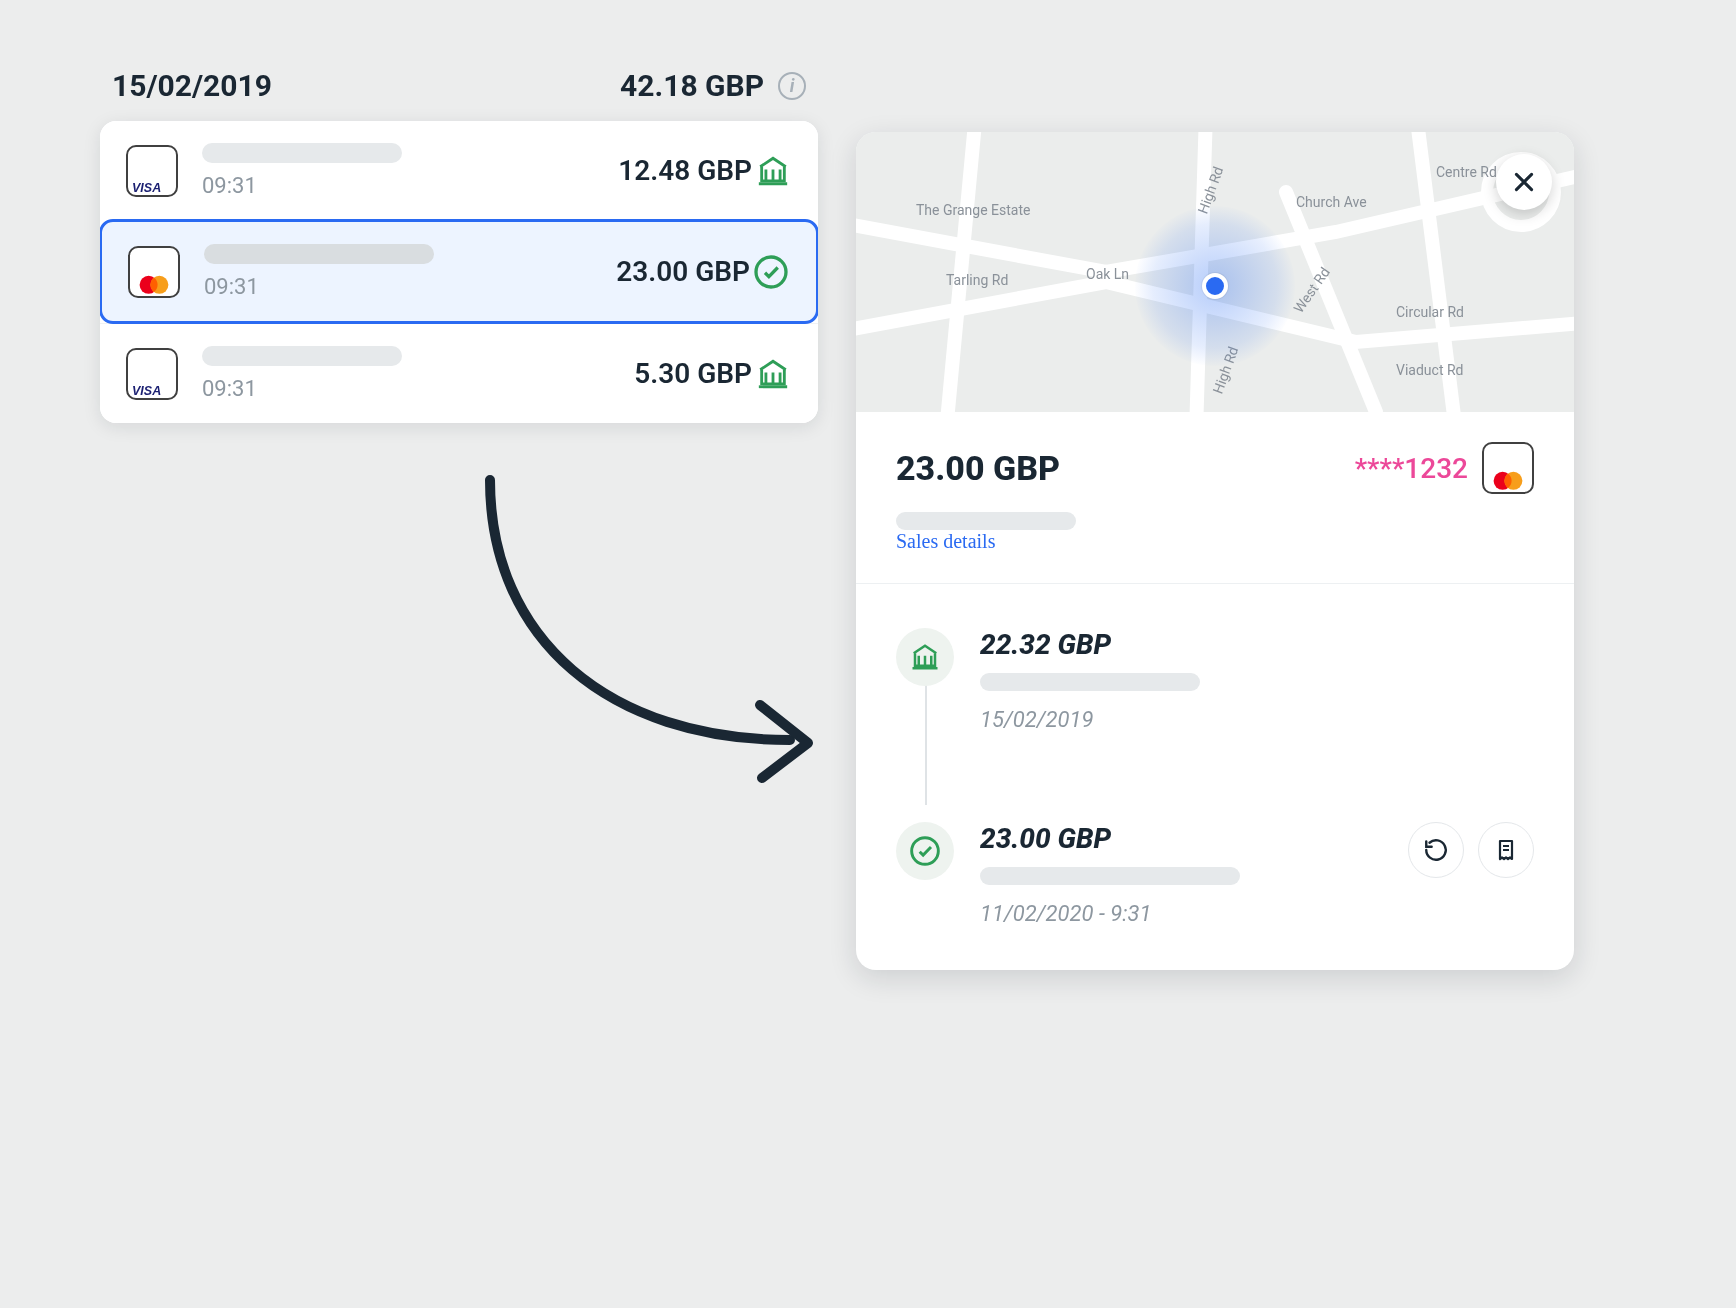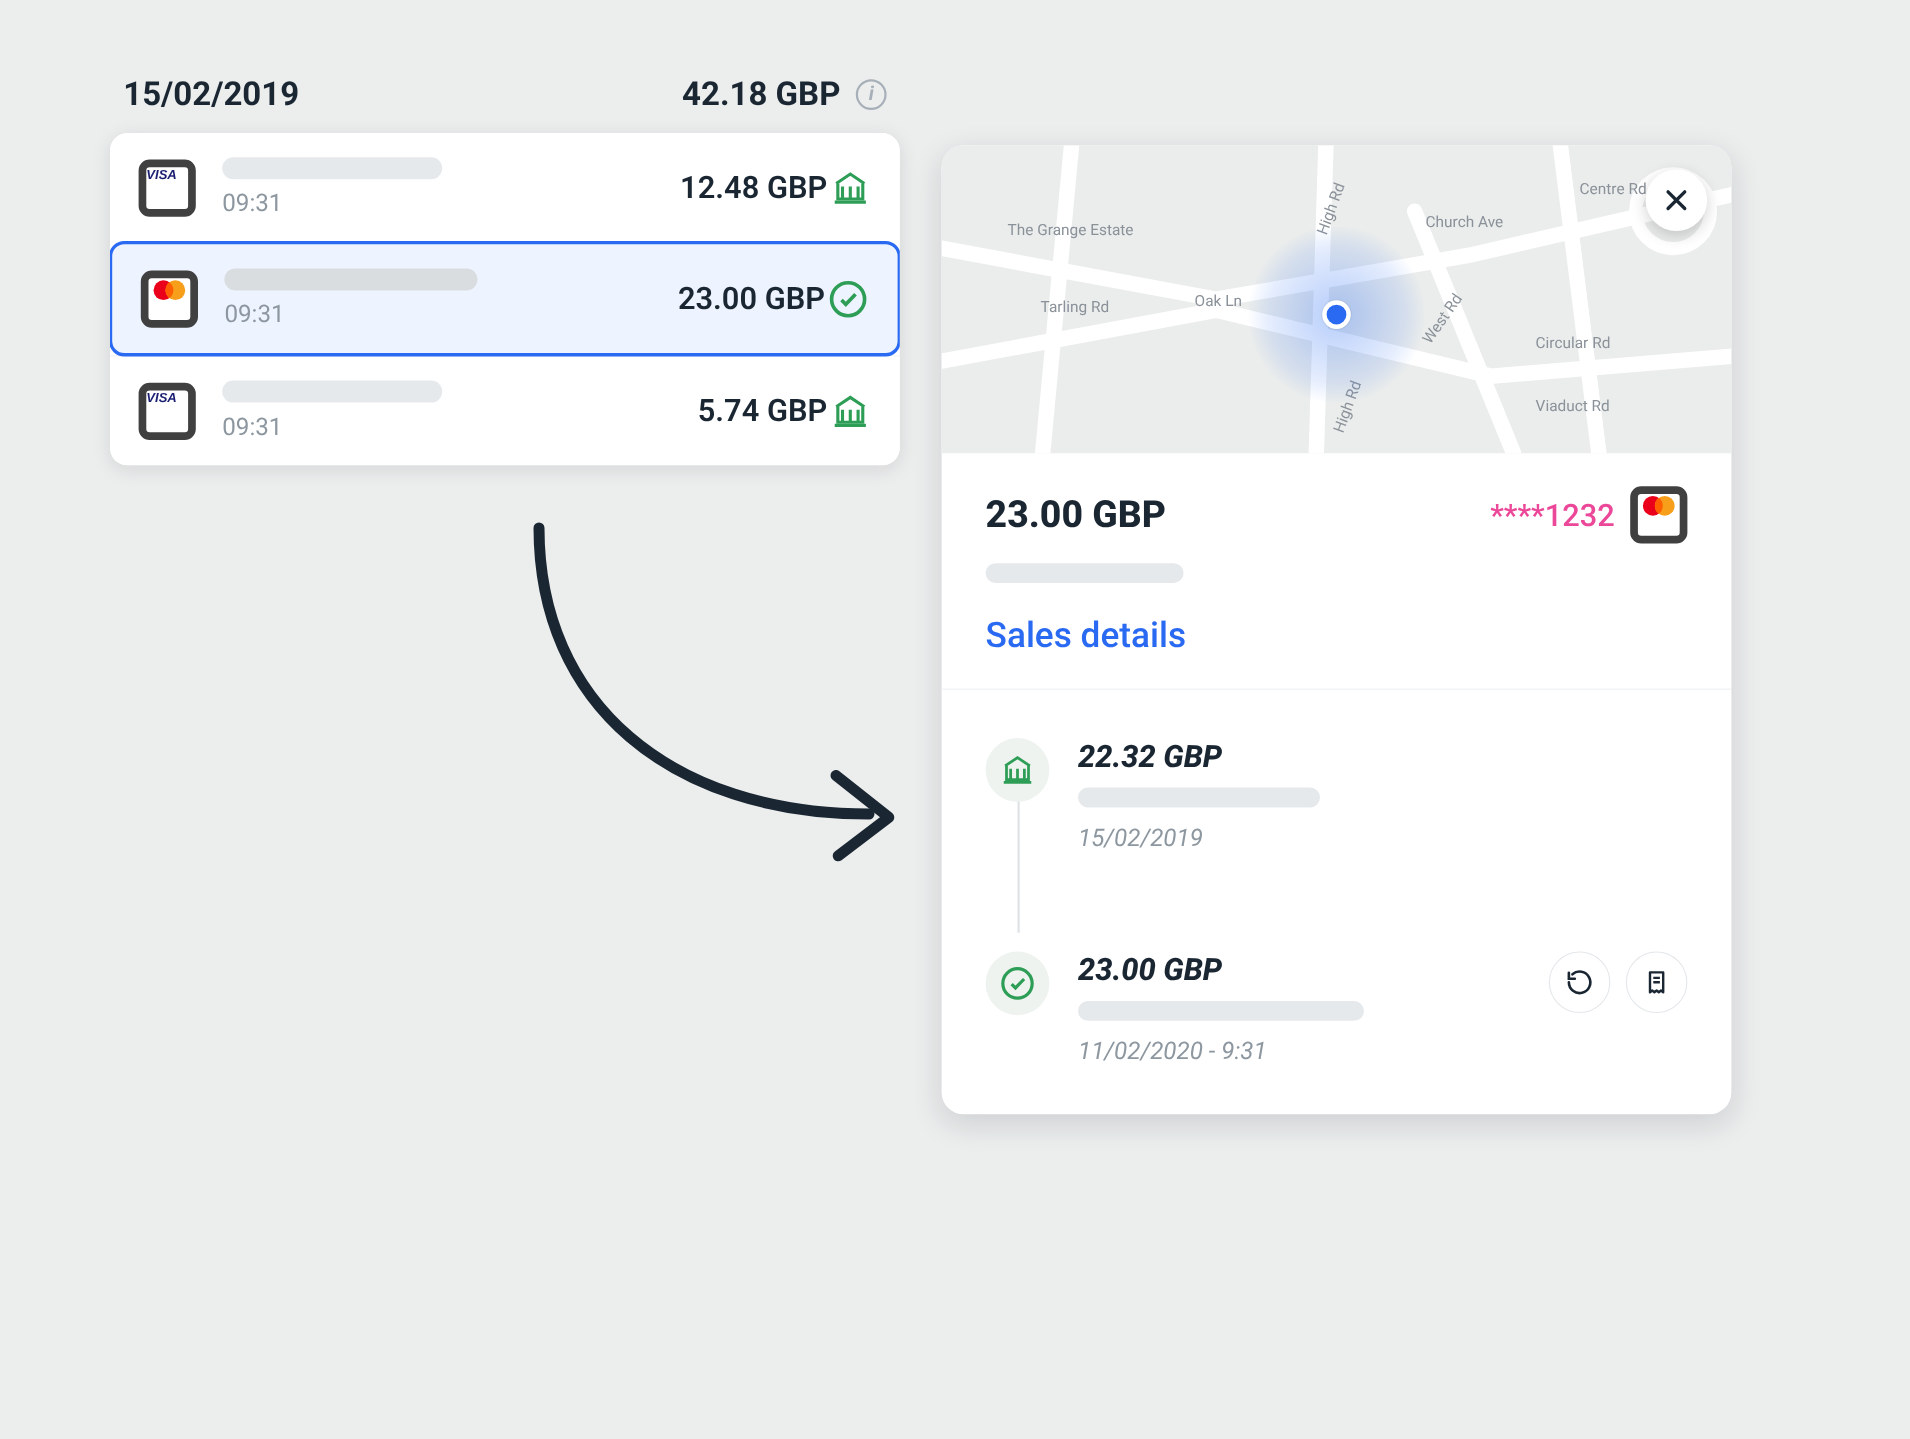--- a/index.html
+++ b/index.html
@@ -18,21 +18,21 @@
   .summary-date { font-size: 30px; font-weight: 700; color: #1a2733; }
   .summary-right { display: flex; align-items: center; gap: 14px; }
   .summary-total { font-size: 30px; font-weight: 700; color: #1a2733; }
   .info-icon { width: 28px; height: 28px; border-radius: 50%; border: 2.5px solid #a7b0b8; display: flex; align-items: center; justify-content: center; color: #a7b0b8; font-weight: 700; font-size: 18px; font-style: italic; }
 
   .tx-list { display: flex; flex-direction: column; border-radius: 16px; background: #fff; box-shadow: 0 4px 18px rgba(20,30,40,0.10); overflow: hidden; }
   .tx-item { display: flex; align-items: center; padding: 22px 26px; gap: 24px; background: #fff; }
   .tx-item + .tx-item { border-top: 1px solid #f0f2f4; }
   .tx-item.selected { background: #edf4ff; border: 3px solid #2a6af2; border-radius: 14px; margin: -1px; position: relative; z-index: 2; }
 
-  .card-badge { width: 52px; height: 52px; border-radius: 10px; border: 7px solid #404040; background: #fff; display: flex; align-items: flex-start; justify-content: center; flex-shrink: 0; }
+  .card-badge { width: 52px; height: 52px; border-radius: 10px; border: 2px solid #404040; background: #fff; display: flex; align-items: flex-end; justify-content: center; flex-shrink: 0; }
   .card-badge.visa svg { width: 40px; }
   .card-badge.mc svg { width: 36px; }
 
   .tx-body { flex: 1; display: flex; flex-direction: column; gap: 10px; }
   .skeleton { height: 20px; border-radius: 20px; background: #e6e9eb; }
   .tx-item.selected .skeleton { background: #d9dde0; }
   .skeleton.w1 { width: 200px; }
   .skeleton.w2 { width: 230px; }
   .skeleton.w3 { width: 200px; }
   .tx-time { font-size: 22px; color: #8d97a0; }
@@ -52,21 +52,21 @@
   .map-dot { position:absolute; left:50%; top:55%; transform:translate(-50%,-50%); width:26px; height:26px; border-radius:50%; background:#2a6af2; border:4px solid #fff; box-shadow:0 0 0 1px rgba(0,0,0,0.05);}
   .map-label { position:absolute; font-size:14px; color:#8a9199; white-space:nowrap; }
   .close-btn { position:absolute; right:22px; top:22px; width:56px; height:56px; border-radius:50%; background:#fff; box-shadow:0 4px 14px rgba(0,0,0,0.18); display:flex; align-items:center; justify-content:center; cursor:pointer; }
 
   .detail-body { padding: 30px 40px 8px 40px; }
   .detail-head { display:flex; justify-content:space-between; align-items:center; }
   .detail-amount { font-size: 34px; font-weight: 800; color:#1a2733; }
   .detail-head-right { display:flex; align-items:center; gap:14px; }
   .masked { font-size: 28px; font-weight: 500; color:#ec4899; }
   .detail-sk { margin-top:18px; width:180px; height:18px; border-radius:18px; background:#e6e9eb; }
-  .sales-link { display:inline-block; margin-top:28px; font-size:32px; font-weight:500; color:#2a6af2; cursor:pointer; }
+  .sales-link { display:inline-block; font-size:20px; font-weight:500; color:#2a6af2; cursor:pointer;font-family:Liberation Serif, serif; }
   .divider { height:1px; background:#edf0f2; margin: 30px -40px 0 -40px; }
 
   .timeline { padding: 36px 40px 44px 40px; position:relative;font-style:italic; }
   .tl-item { display:flex; gap:26px; position:relative; }
   .tl-item + .tl-item { margin-top: 90px; }
   .tl-line { position:absolute; left: 69px; top: 78px; width:2px; height: 135px; background:#dfe3e6; }
   .tl-icon { width:58px; height:58px; border-radius:50%; background:#eef3ef; display:flex; align-items:center; justify-content:center; flex-shrink:0; position:relative; z-index:1; }
   .tl-body { flex:1; display:flex; flex-direction:column; gap:12px; }
   .tl-amount { font-size:28px; font-weight:800; color:#1a2733; }
   .tl-sk { height:18px; width:220px; border-radius:18px; background:#e6e9eb; }
@@ -140,21 +140,21 @@
         <div class="card-badge visa">
           <svg viewBox="0 0 48 16">
               <text x="0" y="13" font-family="Arial" font-weight="900" font-style="italic" font-size="15" fill="#1a1f71">VISA</text>
             </svg>
         </div>
         <div class="tx-body">
           <div class="skeleton w3"></div>
           <div class="tx-time">09:31</div>
         </div>
         <div class="tx-right">
-          <div class="tx-amount">5.74 GBP</div>
+          <div class="tx-amount">5.30 GBP</div>
           <div class="status-circle">
             <svg width="34" height="34" viewBox="0 0 24 24" fill="none" stroke="#2e9e57" stroke-width="2">
                 <path d="M3 9 12 3l9 6"></path>
                 <path d="M4 9v10h16V9"></path>
                 <path d="M7 19V11M12 19V11M17 19V11"></path>
                 <path d="M2 21h20"></path>
               </svg>
           </div>
         </div>
       </div>

